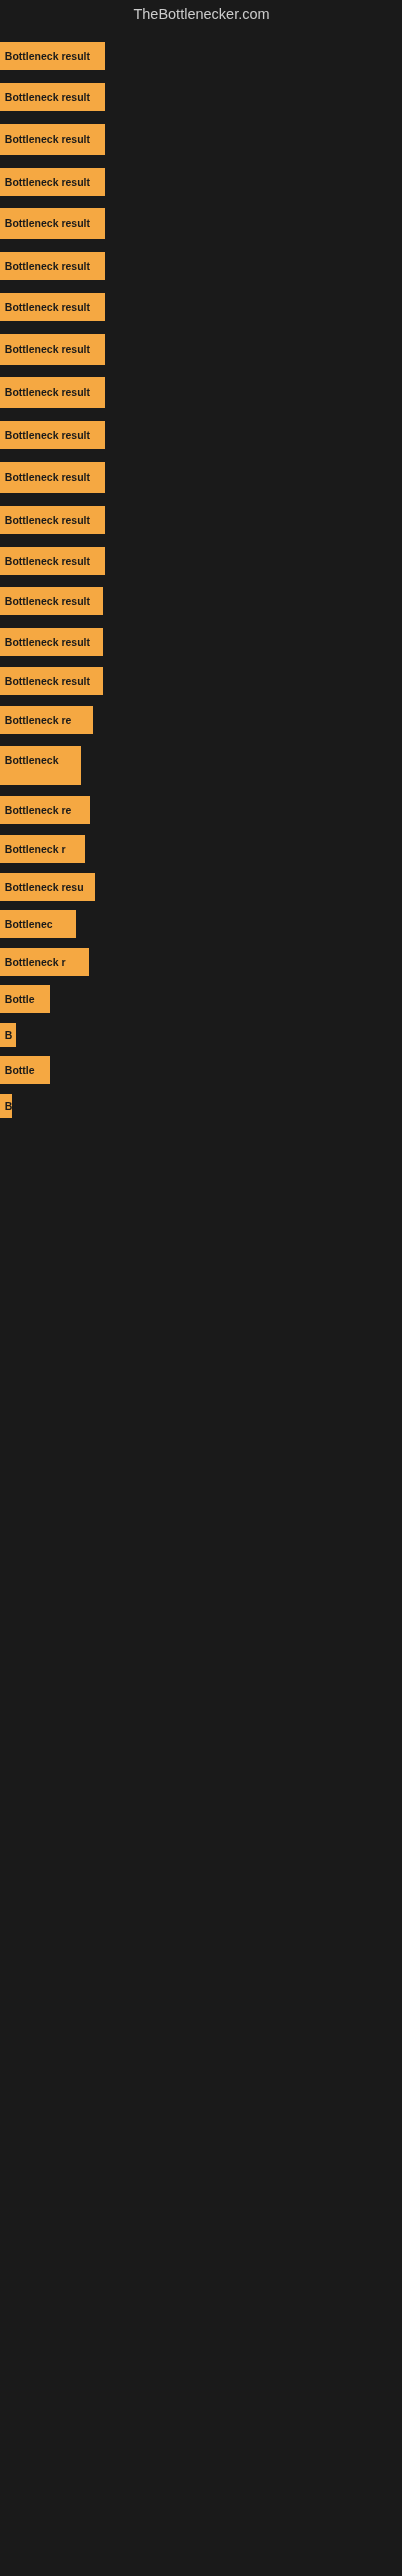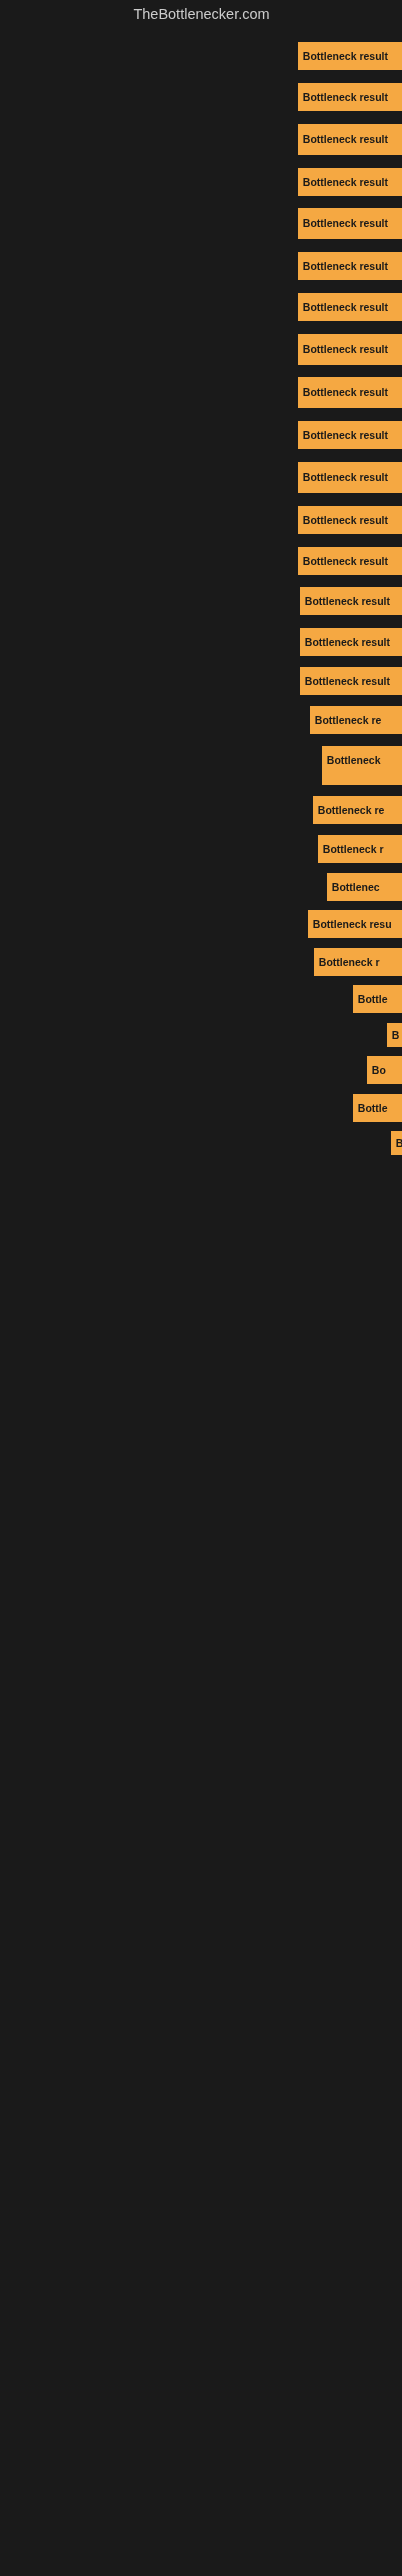--- a/index.html
+++ b/index.html
@@ -22,21 +22,20 @@
       font-size: 14.5px;
       padding: 6.4px 0;
       background-color: #1a1a1a;
     }
 
     .bottleneck-item {
       display: flex;
       align-items: center;
       margin: 0 0 1.6px 0;
       padding: 3.2px 0;
-      justify-content: flex-end;
     }
 
     .bottleneck-label {
       background-color: #f5a842;
       color: #1a1a1a;
       font-size: 10.5px;
       font-weight: bold;
       padding: 3.2px 6.4px;
       display: inline-block;
       white-space: nowrap;
@@ -142,37 +141,34 @@
     </div>
     <div class="bottleneck-item item-19" style="margin-top: 4.8px; margin-bottom: 4.8px;">
       <span class="bottleneck-label" style="width: 81px; height: 39px; line-height: 28px; padding: 0px 4.8px;">Bottleneck</span>
     </div>
     <div class="bottleneck-item item-20" style="margin-top: 4.8px; margin-bottom: 4.8px;">
       <span class="bottleneck-label" style="width: 90px; height: 28px; line-height: 28px; padding: 0px 4.8px;">Bottleneck re</span>
     </div>
     <div class="bottleneck-item item-21" style="margin-top: 3.2px; margin-bottom: 3.2px;">
       <span class="bottleneck-label" style="width: 85px; height: 28px; line-height: 28px; padding: 0px 4.8px;">Bottleneck r</span>
     </div>
+    <div class="bottleneck-item item-22" style="margin-top: 3.2px; margin-bottom: 3.2px;">
+      <span class="bottleneck-label" style="width: 95px; height: 28px; line-height: 28px; padding: 0px 4.8px;">Bottleneck resu</span>
+    </div>
     <div class="bottleneck-item item-23" style="margin-top: 3.2px; margin-bottom: 3.2px;">
       <span class="bottleneck-label" style="width: 76px; height: 28px; line-height: 28px; padding: 0px 4.8px;">Bottlenec</span>
-    </div>
-    <div class="bottleneck-item item-22" style="margin-top: 3.2px; margin-bottom: 3.2px;">
-      <span class="bottleneck-label" style="width: 95px; height: 28px; line-height: 28px; padding: 0px 4.8px;">Bottleneck resu</span>
     </div>
     <div class="bottleneck-item item-24" style="margin-top: 3.2px; margin-bottom: 3.2px;">
       <span class="bottleneck-label" style="width: 89px; height: 28px; line-height: 28px; padding: 0px 4.8px;">Bottleneck r</span>
     </div>
     <div class="bottleneck-item item-25" style="margin-top: 3.2px; margin-bottom: 3.2px;">
       <span class="bottleneck-label" style="width: 50px; height: 28px; line-height: 28px; padding: 0px 4.8px;">Bottle</span>
     </div>
     <div class="bottleneck-item item-27" style="margin-top: 3.2px; margin-bottom: 3.2px;">
       <span class="bottleneck-label" style="width: 16px; height: 24px; line-height: 24px; padding: 0px 4.8px;">B</span>
-    </div>
-    <div class="bottleneck-item item-28" style="margin-top: 3.2px; margin-bottom: 3.2px;">
-      <span class="bottleneck-label" style="width: 36px; height: 28px; line-height: 28px; padding: 0px 4.8px;">Bo</span>
     </div>
     <div class="bottleneck-item item-29" style="margin-top: 3.2px; margin-bottom: 3.2px;">
       <span class="bottleneck-label" style="width: 50px; height: 28px; line-height: 28px; padding: 0px 4.8px;">Bottle</span>
     </div>
     <div class="bottleneck-item item-30" style="margin-top: 3.2px; margin-bottom: 3.2px;">
       <span class="bottleneck-label" style="width: 12px; height: 24px; line-height: 24px; padding: 0px 4.8px;">B</span>
     </div>
   </div>
 
 <div class="spacer"></div>

